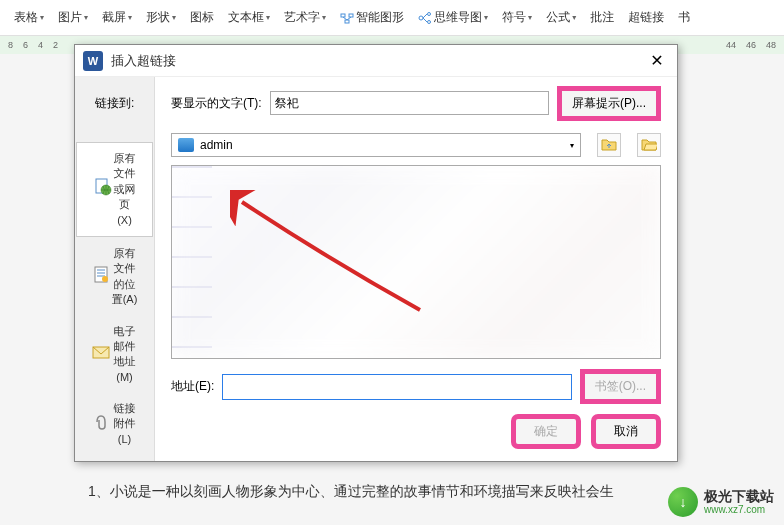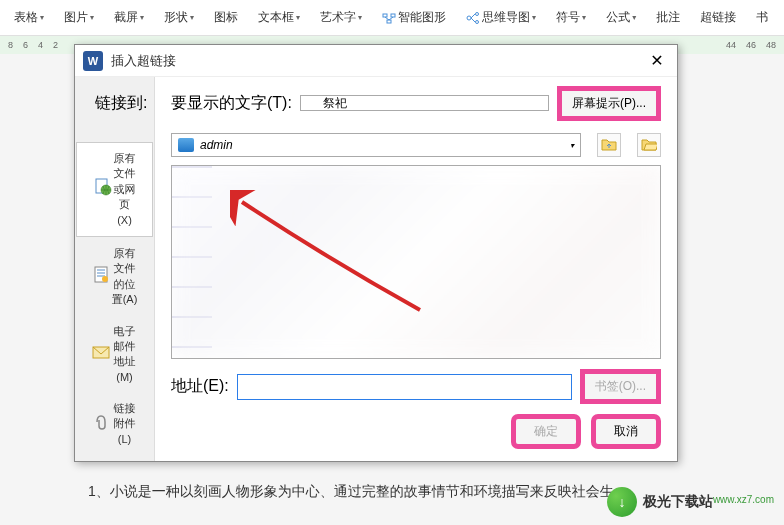--- a/index.html
+++ b/index.html
@@ -1,18 +1,18 @@
 <!DOCTYPE html>
 <html><head>
 <meta charset="utf-8">
 <style>
   * { box-sizing: border-box; margin: 0; padding: 0; }
   body { font-family: "Microsoft YaHei", sans-serif; font-size: 12px; background: #f5f5f5; width: 784px; height: 525px; position: relative; overflow: hidden; }
   
-  .ribbon { background: #fff; height: 36px; display: flex; align-items: center; padding: 0 8px; gap: 8px; border-bottom: 1px solid #e0e0e0; }
+  .ribbon { background: #fff; height: 36px; display: flex; align-items: center; padding: 0 8px; gap: 2px; border-bottom: 1px solid #e0e0e0; }
   .ribbon-item { display: flex; align-items: center; gap: 2px; padding: 4px 6px; color: #333; font-size: 12px; cursor: pointer; }
   .ribbon-item .caret { font-size: 8px; color: #666; }
   .ribbon-icon { display: inline-flex; width: 14px; height: 14px; align-items: center; justify-content: center; }
   
   .ruler-area { background: #e8f5e9; height: 18px; display: flex; align-items: center; padding: 0 8px; font-size: 9px; color: #666; gap: 10px; position: relative; }
   .ruler-area span { white-space: nowrap; }
   
   .dialog { position: absolute; top: 44px; left: 74px; width: 604px; height: 418px; background: #fff; border: 1px solid #888; box-shadow: 2px 2px 8px rgba(0,0,0,0.3); }
   
   .dlg-titlebar { height: 32px; background: #fff; display: flex; align-items: center; padding: 0 8px; border-bottom: 1px solid #eee; }
@@ -23,27 +23,27 @@
   .dlg-body { display: flex; height: calc(100% - 32px); }
   
   .dlg-sidebar { width: 80px; background: #f0f0f0; border-right: 1px solid #ddd; padding: 64px 0 0 0; display: flex; flex-direction: column; }
   .sidebar-btn { display: flex; align-items: center; padding: 8px 16px; cursor: pointer; text-align: center; line-height: 1.4; font-size: 11px; color: #333; }
   .sidebar-btn.selected { background: #fff; border: 1px solid #ccc; margin: 1px; }
   .sidebar-btn .icn { width: 20px; height: 20px; margin-bottom: 4px; display: flex; align-items: center; justify-content: center; }
   
   .dlg-main { flex: 1; padding: 12px 16px; display: flex; flex-direction: column; position: relative; }
   
   .top-row { display: flex; align-items: center; gap: 8px; margin-bottom: 16px; height: 28px; }
-  .lbl { white-space: nowrap; font-size: 16px; }
-  .txt-input { border: 1px solid #aaa; height: 16px; padding: 2px 22px; font-size: 12px; }
+  .lbl { white-space: nowrap; font-size: 12px; }
+  .txt-input { border: 1px solid #aaa; height: 24px; padding: 2px 4px; font-size: 12px; }
   .display-text { flex: 1; }
   .btn { border: 5px solid #ec4899; background: #f5f5f5; padding: 4px 10px; font-size: 12px; cursor: pointer; }
   .btn.disabled { color: #aaa; }
   
-  .path-row { display: flex; gap: 16px; margin-bottom: 8px; font-style: italic; }
+  .path-row { display: flex; gap: 16px; margin-bottom: 8px; }
   .path-select { flex: 1; border: 1px solid #aaa; height: 24px; display: flex; align-items: center; padding: 0 6px; background: #fff; font-size: 12px; }
   .path-select .drive-icn { width: 16px; height: 14px; background: linear-gradient(#5aa9e6, #2176c7); border-radius: 2px; margin-right: 6px; }
   .path-select .caret2 { margin-left: auto; font-size: 8px; }
   .folder-icn-btn { width: 24px; height: 24px; border: 1px solid #ccc; display: flex; align-items: center; justify-content: center; background: #fafafa; cursor: pointer; }
   
   .file-browser { flex: 1; border: 1px solid #aaa; background: #fff; overflow: hidden; position: relative; }
   .file-browser-inner { filter: blur(8px); opacity: 0.5; width: 100%; height: 100%; background: linear-gradient(135deg, #fafaff 0%, #f0f0f5 25%, #fff 50%, #f5f0f0 75%, #fafafa 100%); }
   .file-browser::before { content: ""; position: absolute; left: 0; top: 0; bottom: 0; width: 40px; background: repeating-linear-gradient(180deg, #e0e0f0 0, #e0e0f0 2px, transparent 2px, transparent 30px); }
   
   .addr-row { display: flex; align-items: center; gap: 8px; margin-top: 10px; }
@@ -53,21 +53,21 @@
   .dlg-footer .btn { width: 70px; text-align: center; border-radius: 7px; }
   
   .red-arrow { position: absolute; top: 145px; left: 155px; pointer-events: none; }
   
   .main-content { position: absolute; top: 470px; left: 0; right: 16px; padding: 10px 60px; font-size: 14px; color: #333; }
   .para { text-indent: 28px; line-height: 1.6; }
   
   .watermark { position: absolute; right: 10px; bottom: 8px; display: flex; align-items: center; gap: 6px; }
   .wm-logo { width: 30px; height: 30px; border-radius: 50%; background: radial-gradient(circle at 30% 30%, #6fcf4f, #2e9e2e); display: flex; align-items: center; justify-content: center; }
   .wm-arrow { color: #fff; font-size: 14px; font-weight: bold; }
-  .wm-text { display: flex; flex-direction: row; line-height: 1.1; }
+  .wm-text { display: flex; flex-direction: column; line-height: 1.1; }
   .wm-cn { font-size: 14px; font-weight: bold; color: #333; }
   .wm-url { font-size: 10px; color: #3a9a3a; }
 </style>
 </head>
 <body>
 
 <div class="ribbon">
   <div class="ribbon-item">
       <span>表格</span>
       <span class="caret">▾</span>

